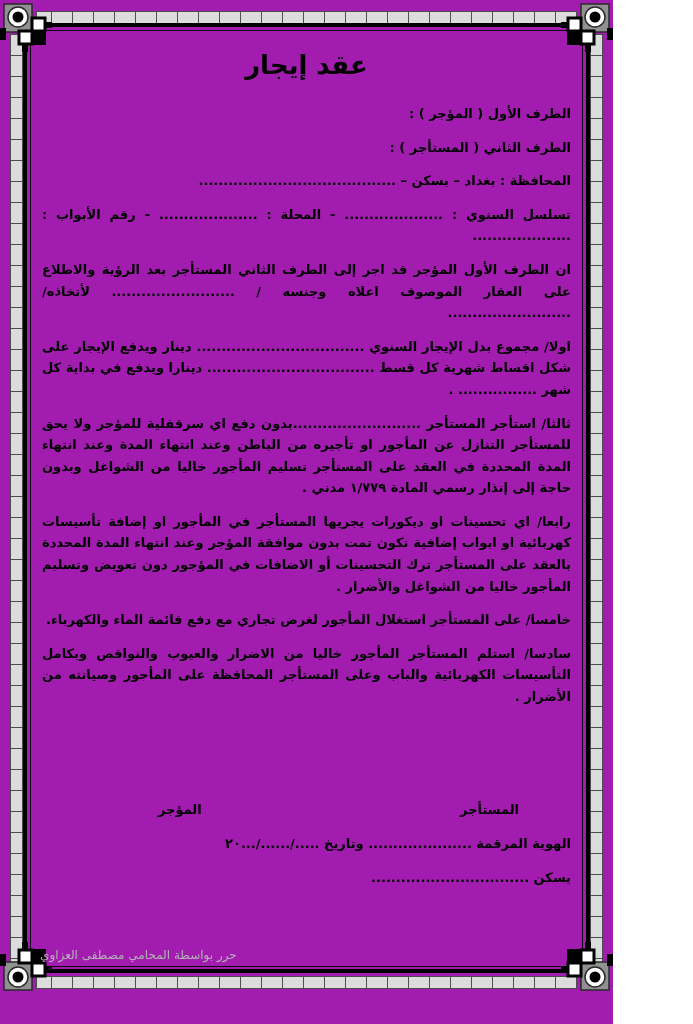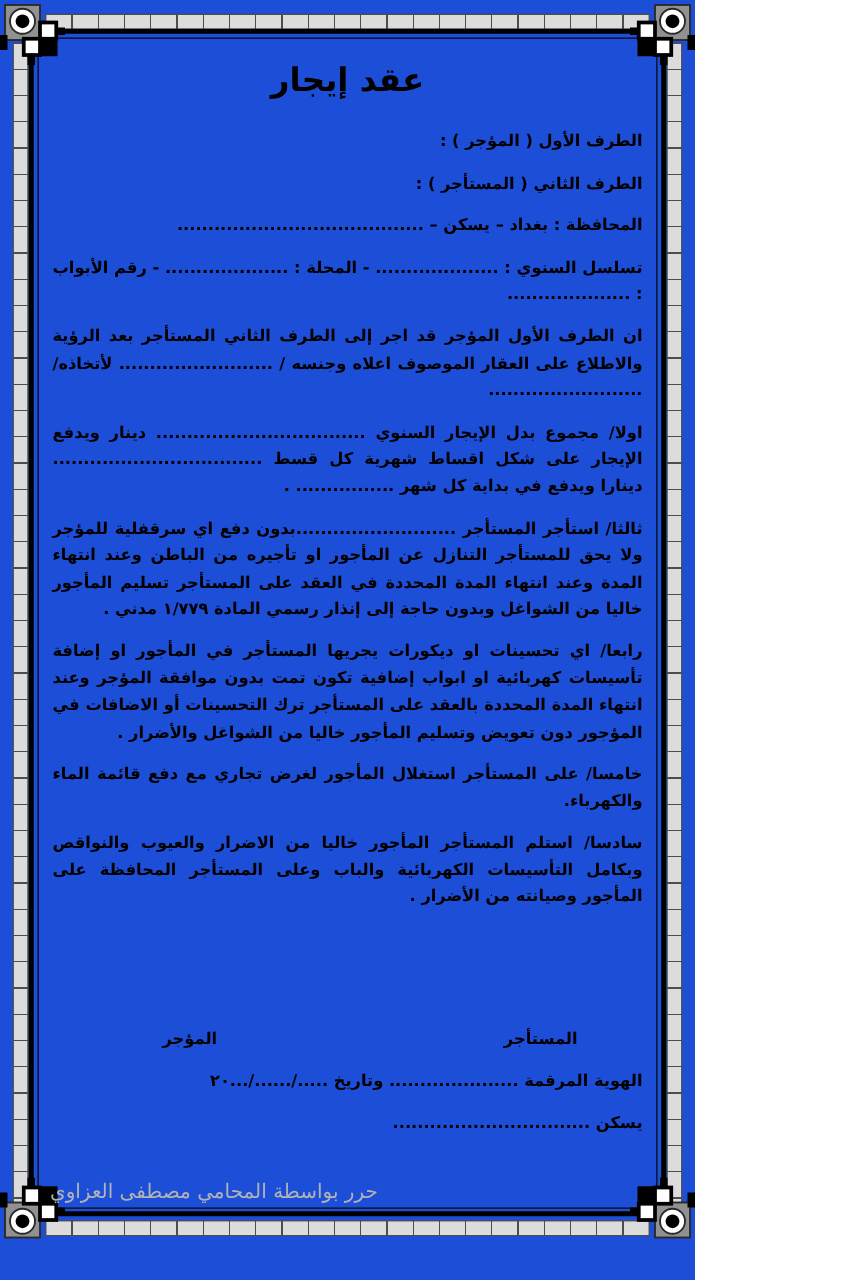--- a/index.html
+++ b/index.html
@@ -3,23 +3,23 @@
 <meta charset="utf-8">
 <style>
   html, body {
     margin: 0;
     padding: 0;
     background: #ffffff;
     font-family: "DejaVu Sans", sans-serif;
   }
   .page {
     position: relative;
-    width: 556px;
+    width: 613px;
     height: 1024px;
-    background: #1d4ed8;
+    background: #a21caf;
     overflow: hidden;
     direction: rtl;
   }
 
   
   .ladder {
     position: absolute;
     box-sizing: border-box;
     border: 1px solid #4d4d4d;
   }
@@ -77,31 +77,31 @@
     margin: 10px 0 16px 0;
   }
   .content p { margin: 12px 0; }
 
   .sig-row {
     display: flex;
     justify-content: space-between;
     margin-top: 92px;
     padding: 0 52px 0 88px;
   }
-  .sig-row span { font-weight: bold; }
+  .sig-row span { font-weight: bold; margin-left: 28px; }
 
   .id-line, .residence-line { margin-top: 20px; }
 
   .credit {
     position: absolute;
     left: 40px;
     bottom: 62px;
     direction: rtl;
     color: #b3b3b3;
-    font-size: 16px;
+    font-size: 12px;
     font-weight: normal;
   }
 </style>
 </head>
 <body>
 
 <div class="page">
 
   <div class="ladder h top"></div>
   <div class="ladder h bottom"></div>

